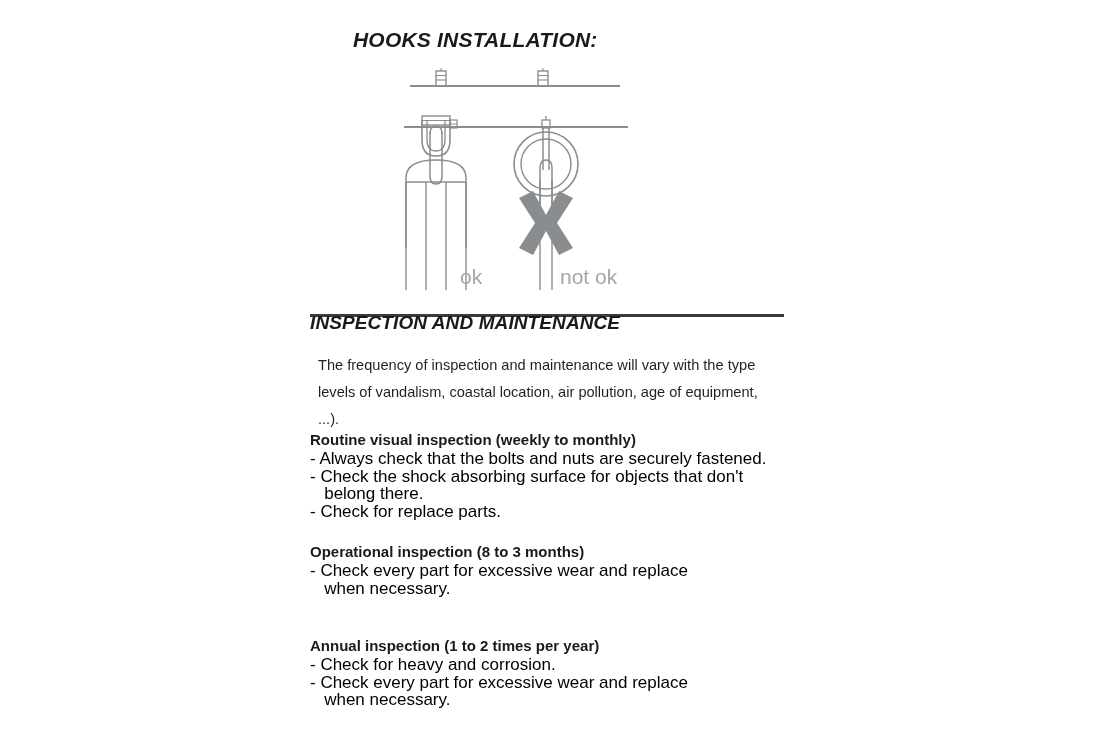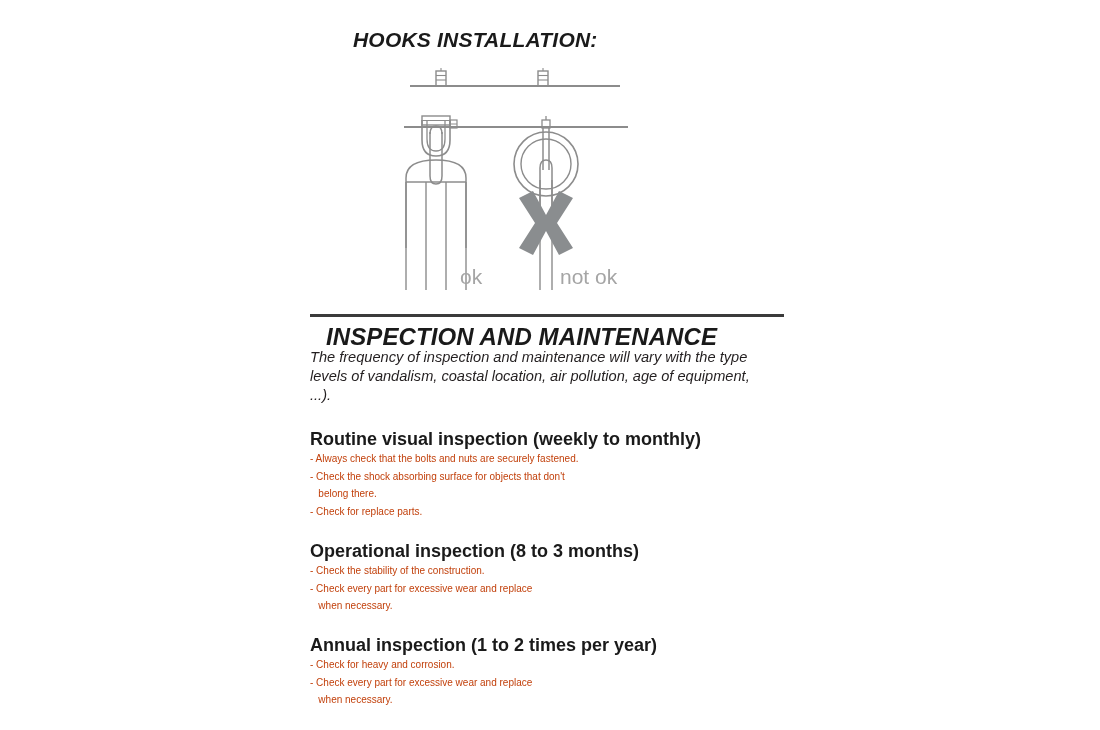--- a/index.html
+++ b/index.html
@@ -55,71 +55,69 @@
     top: 314px;
     width: 474px;
     height: 3px;
     background: #3b3b3b;
   }
 
   
   .section-heading {
     position: absolute;
     left: 310px;
-    top: 323px;
-    font-size: 24px;
+    top: 312px;
+    font-size: 19px;
     font-weight: bold;
     font-style: italic;
     letter-spacing: 0.1px;
     color: #1a1a1a;
     white-space: nowrap;
-    margin-left: 16px;
   }
 
   
   .intro-block {
     position: absolute;
     left: 310px;
     top: 348px;
     width: 474px;
     font-size: 14.6px;
     line-height: 19px;
     text-align: justify;
     color: #231f20;
   }
   .intro-block p {
-    margin: 0;
-    font-style: italic;
+    margin: 8px;
   }
   .intro-block .last-line {
     text-align: left;
   }
 
   .subsection {
     position: absolute;
     left: 310px;
     width: 480px;
   }
   .sub-title {
-    font-size: 18px;
+    font-size: 15px;
     font-weight: bold;
     line-height: 19px;
     color: #1a1a1a;
     margin: 0 0 1px 0;
     white-space: nowrap;
   }
   .sub-list {
     list-style: none;
     margin: 0;
     padding: 0;
   }
   .sub-list li {
-    font-size: 10px;
+    font-size: 17px;
     line-height: 17.6px;
-    color: #c2410c;
+    color: #000000;
     white-space: pre-wrap;
   }
 
   #sub-routine { top: 430px; }
   #sub-operational { top: 542px; }
   #sub-annual { top: 636px; }
 </style>
 </head>
 <body>
 
@@ -234,21 +232,20 @@
       <li>- Always check that the bolts and nuts are securely fastened.</li>
       <li>- Check the shock absorbing surface for objects that don't
    belong there.</li>
       <li>- Check for replace parts.</li>
     </ul>
   </div>
 
   <div class="subsection" id="sub-operational">
     <div class="sub-title">Operational inspection (8 to 3 months)</div>
     <ul class="sub-list">
-      <li>- Check the stability of the construction.</li>
       <li>- Check every part for excessive wear and replace
    when necessary.</li>
     </ul>
   </div>
 
   <div class="subsection" id="sub-annual">
     <div class="sub-title">Annual inspection (1 to 2 times per year)</div>
     <ul class="sub-list">
       <li>- Check for heavy and corrosion.</li>
       <li>- Check every part for excessive wear and replace

